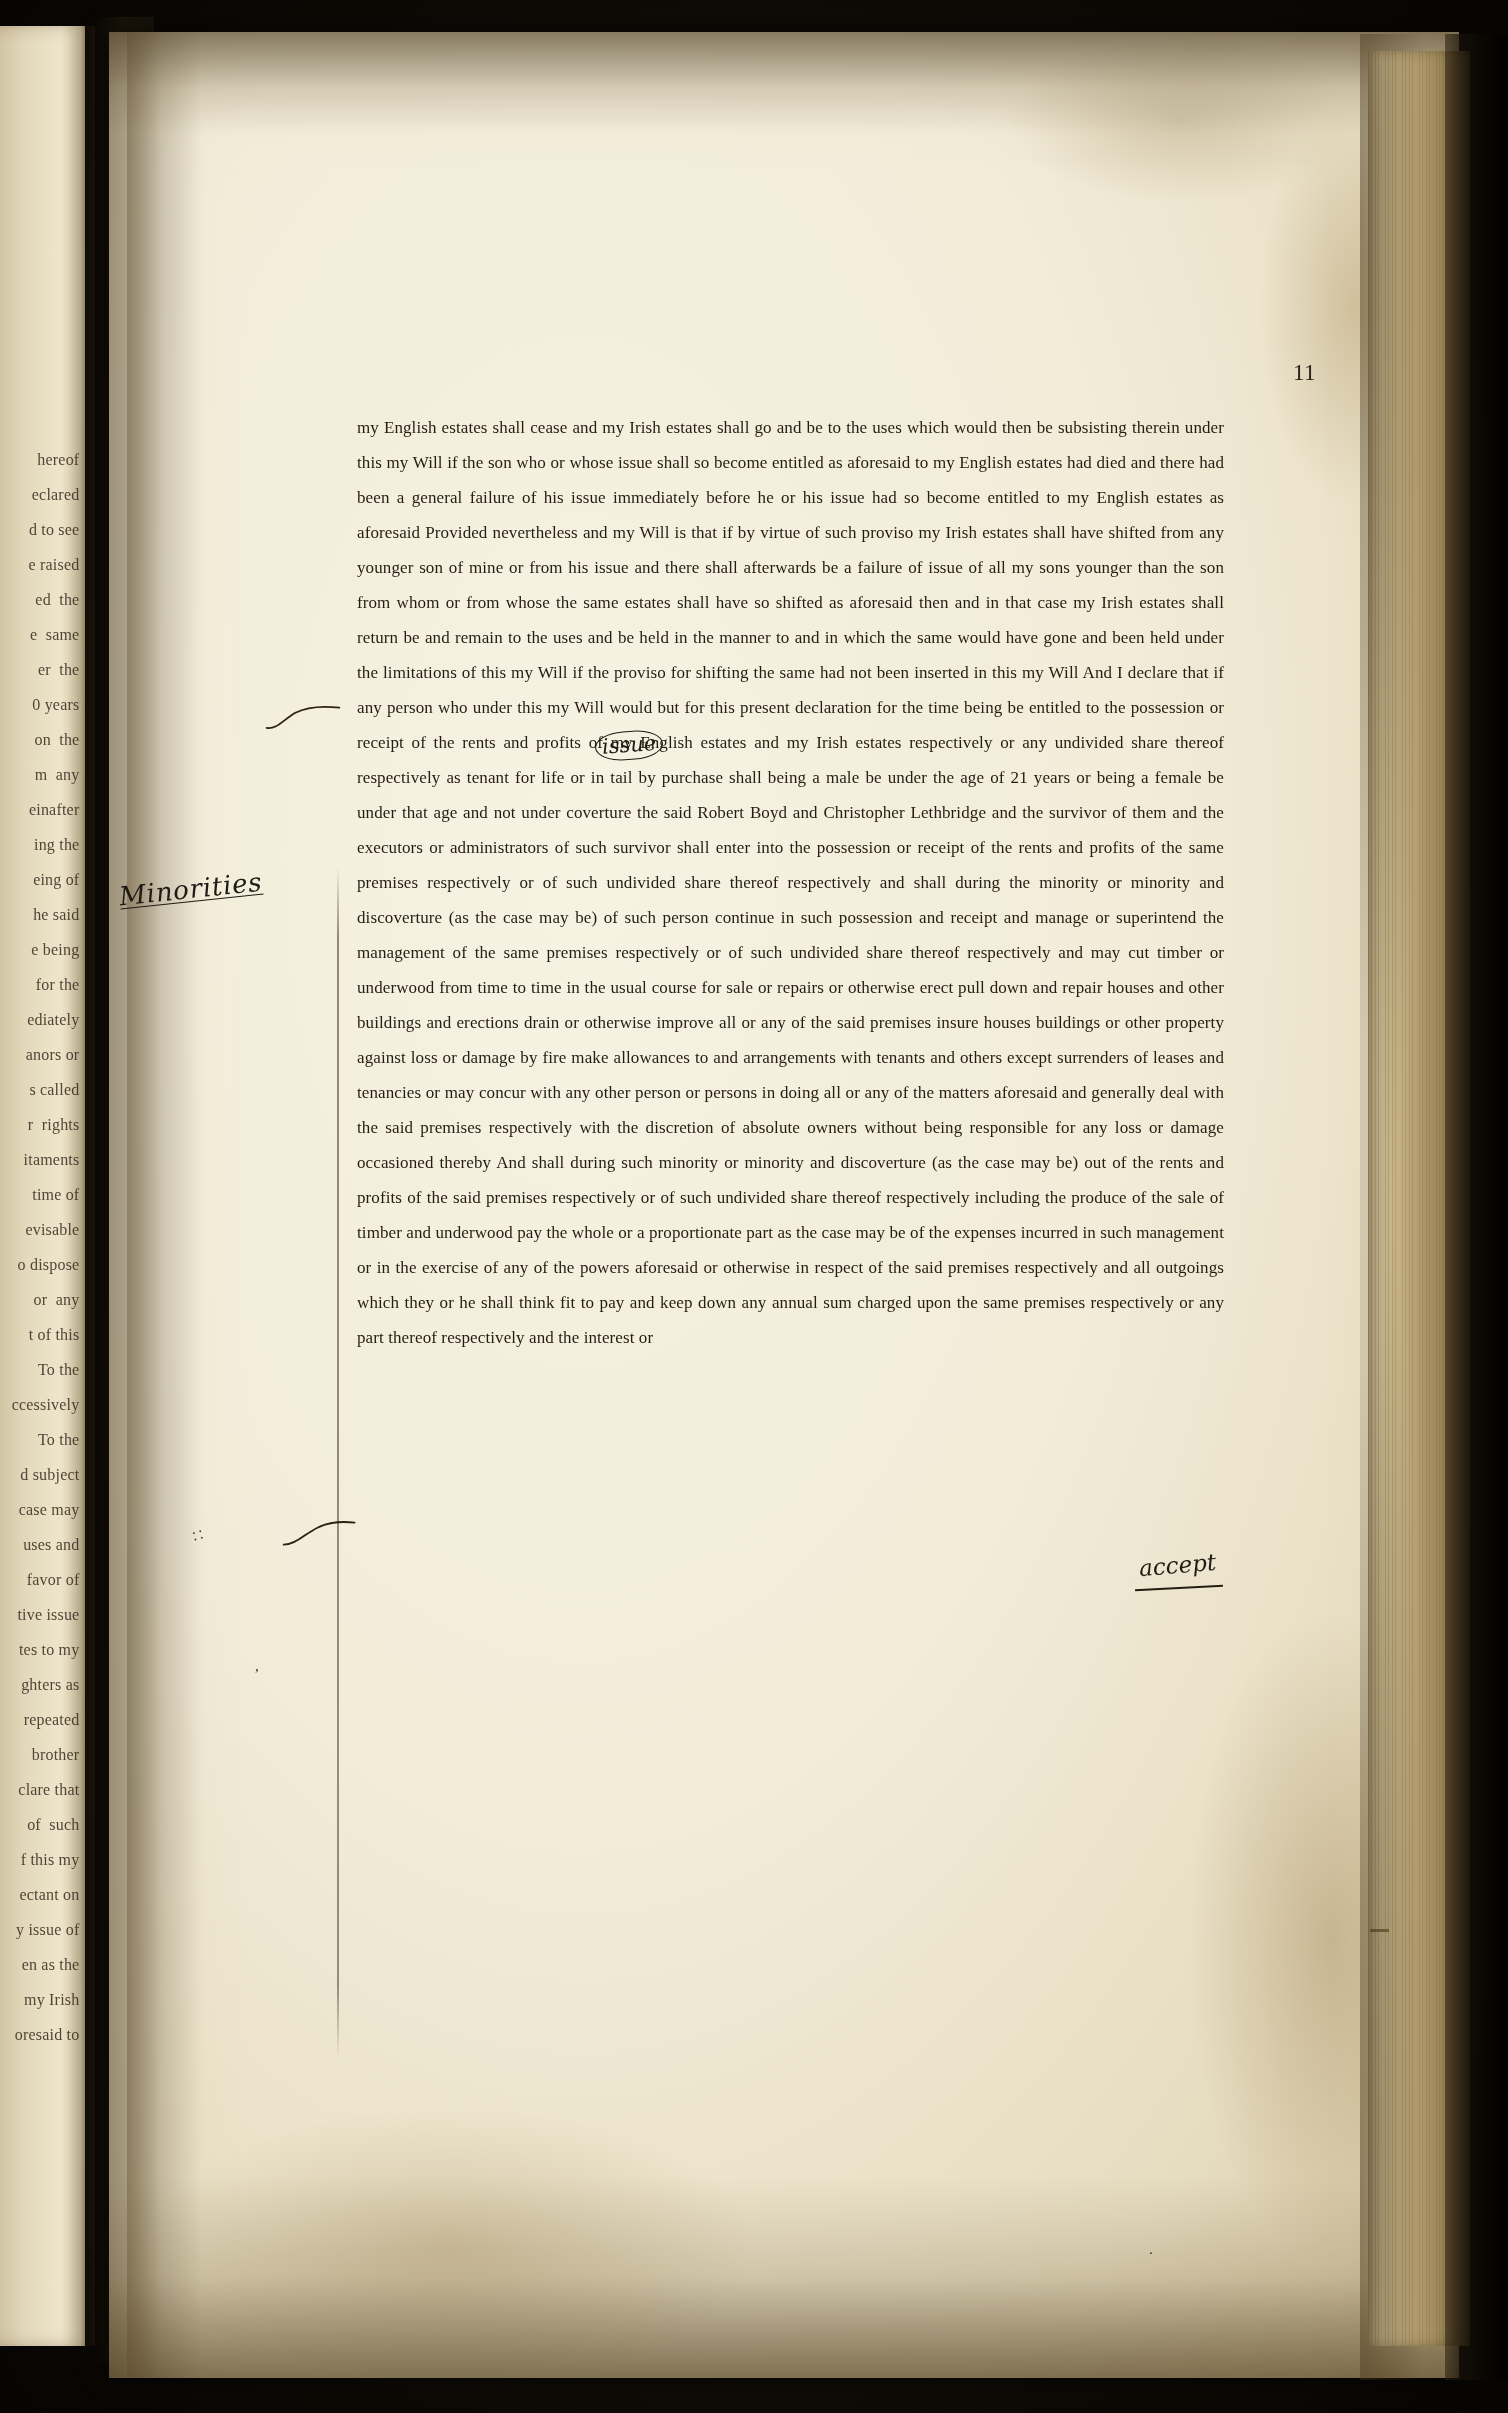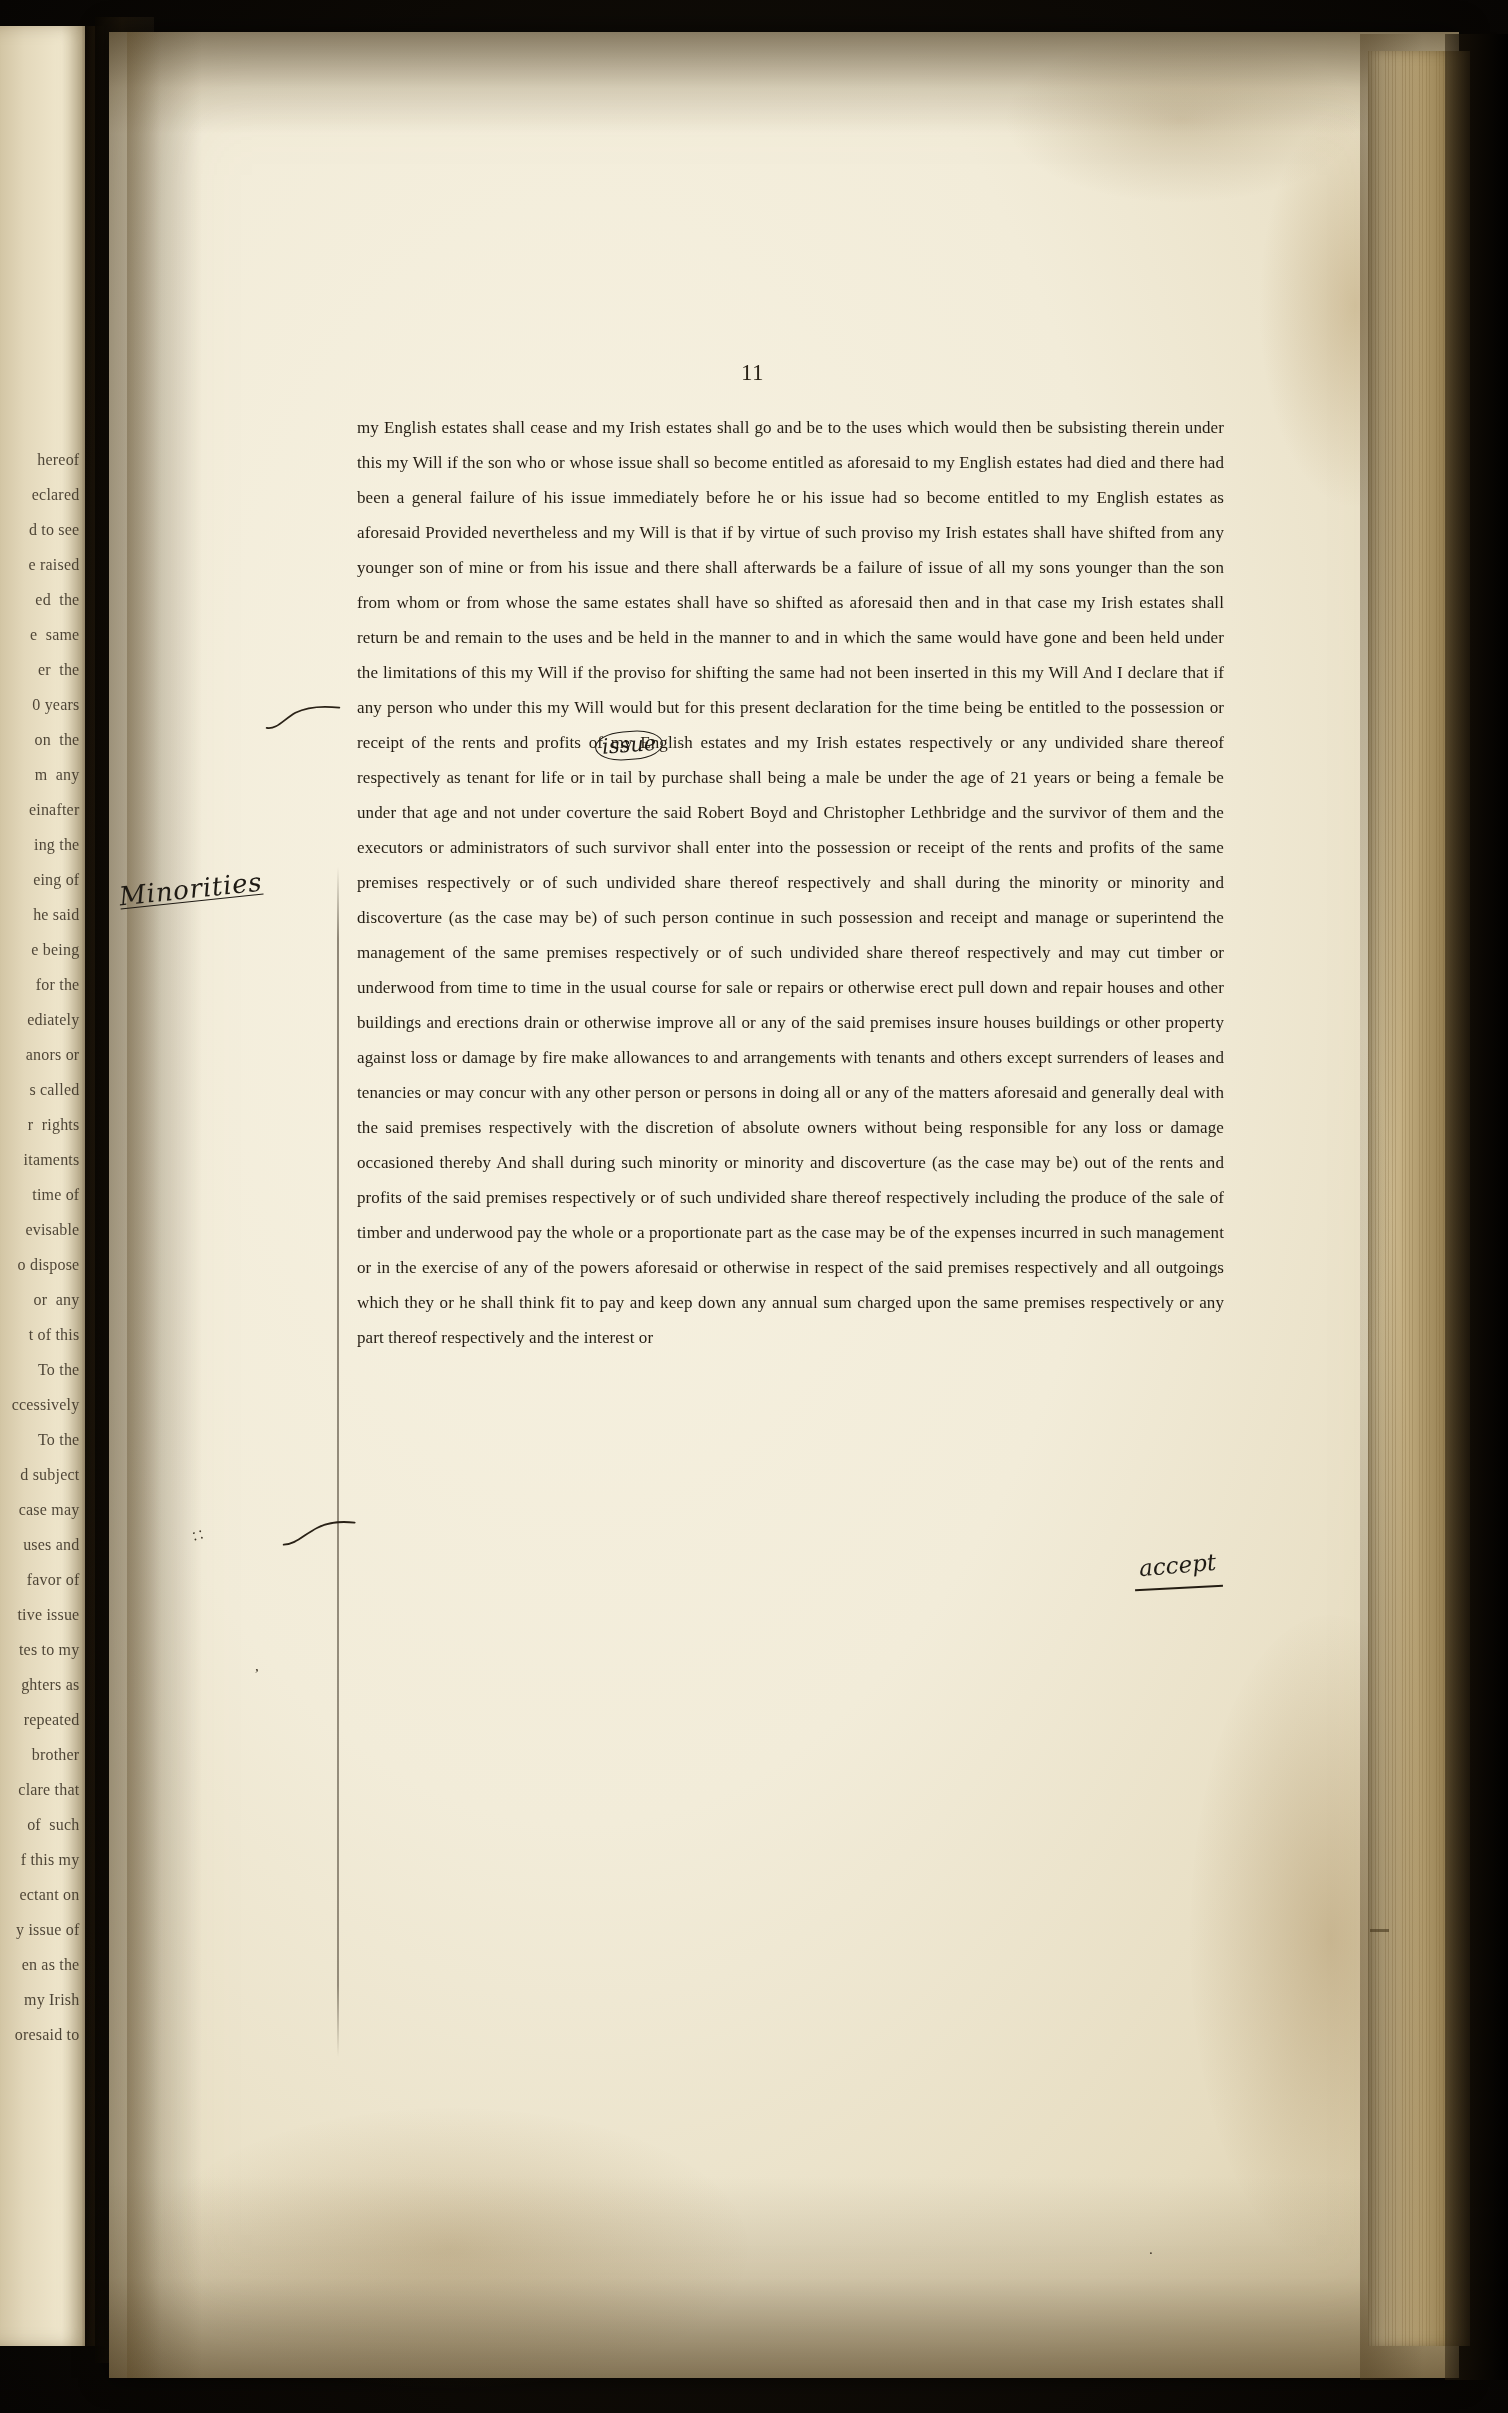--- a/index.html
+++ b/index.html
@@ -156,26 +156,25 @@
       radial-gradient(ellipse at 0% 92%, rgba(70,52,24,0.5) 0%, rgba(70,52,24,0) 38%);
     pointer-events: none;
   }
 
   
   .page-number {
     position: absolute;
     left: 109px;
     top: 360px;
     width: 1207px;
-    text-align: center;
+    text-align: right;
     font-family: "Liberation Serif", serif;
     font-size: 23px;
     color: #2b2418;
     letter-spacing: 0.4px;
-    margin-left: 40px;
   }
 
   .body-text {
     position: absolute;
     left: 357px;
     top: 410px;
     width: 867px;
     font-family: "Liberation Serif", serif;
     font-size: 17px;
     line-height: 35px;

